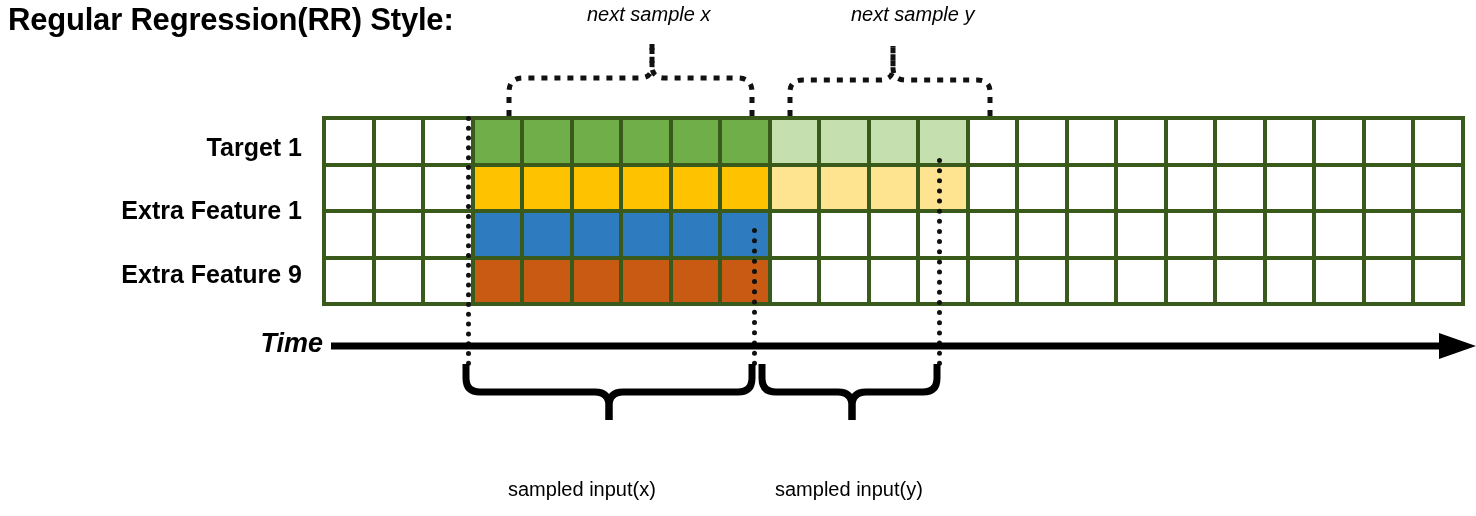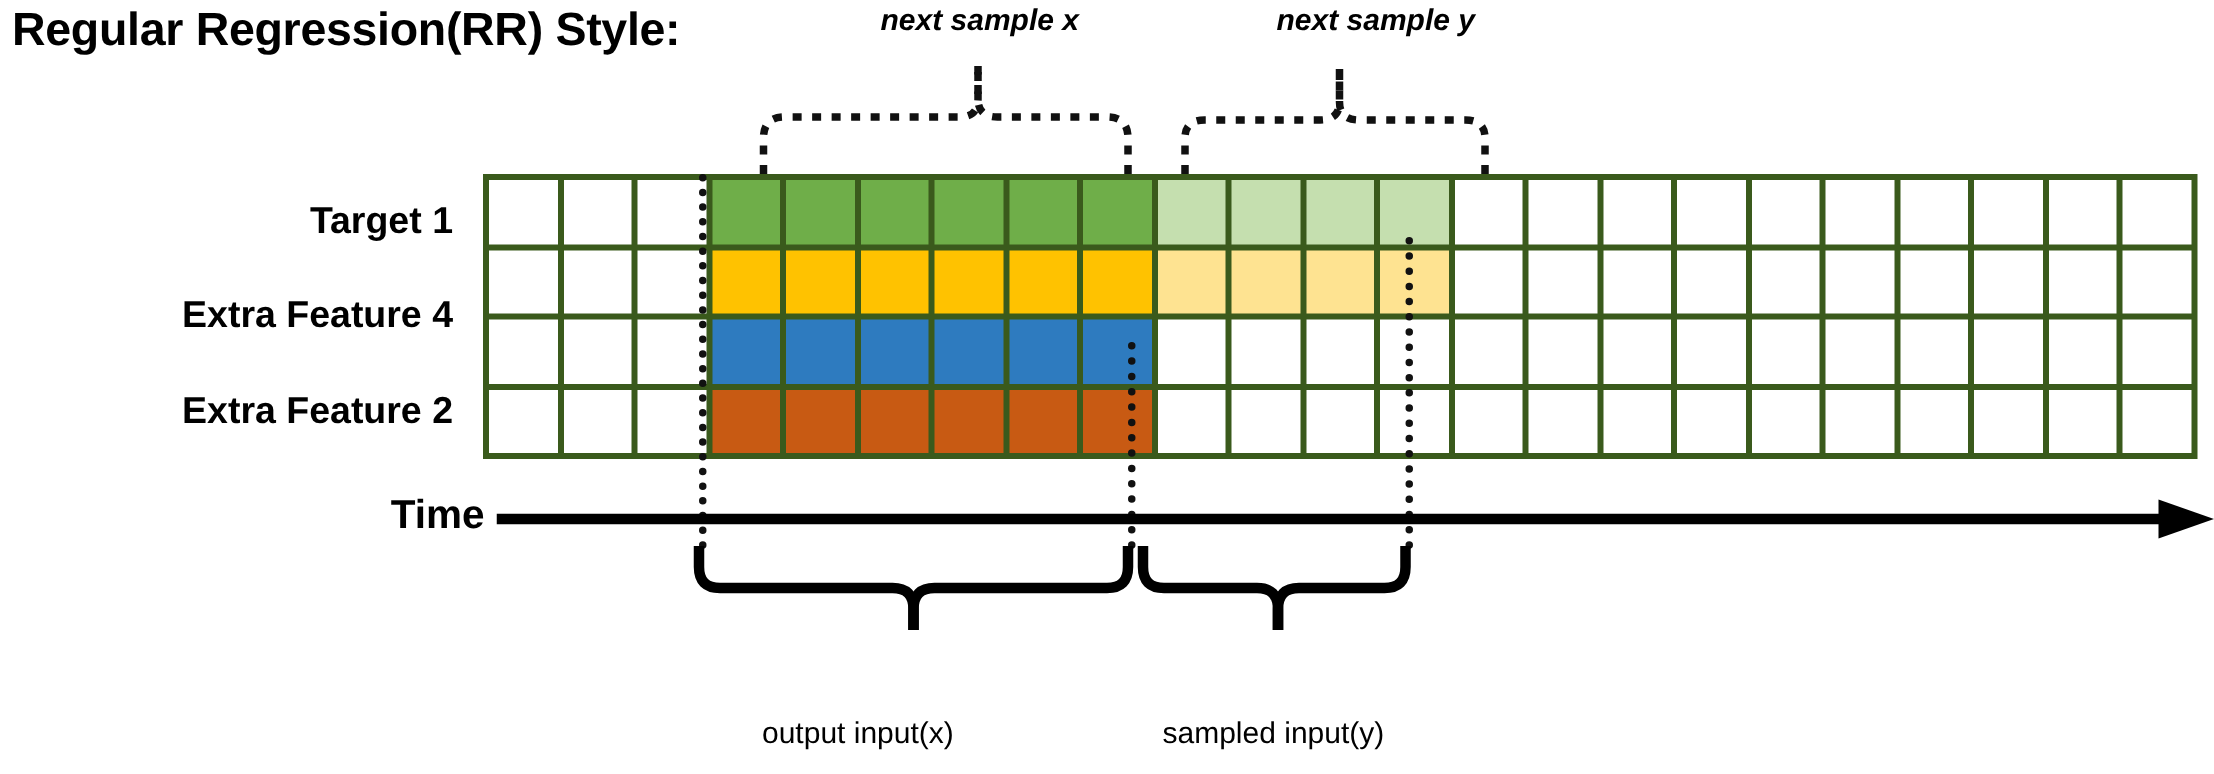--- a/index.html
+++ b/index.html
@@ -13,21 +13,21 @@
   #root{position:absolute;inset:0;}
 
   .page-title{
     position:absolute; left:8px; top:2px;
     font-size:31px; font-weight:700; color:#000;
     letter-spacing:-0.2px; white-space:nowrap;
   }
 
   
   .brace-label{
-    position:absolute; font-style:italic; font-weight:700;
+    position:absolute; font-style:italic; font-weight:400;
     font-size:20px; color:#000; white-space:nowrap;
   }
   #label-next-x{ left:587px; top:3px; }
   #label-next-y{ left:851px; top:3px; }
 
   
   .row-labels{
     position:absolute; left:0px; top:116px;
     width:314px; height:190px;
     display:flex; flex-direction:column;
@@ -51,21 +51,21 @@
   .cell.c-green   { background:#6FAE49; }
   .cell.c-green-l { background:#C5DFAF; }
   .cell.c-amber   { background:#FFC200; }
   .cell.c-amber-l { background:#FEE391; }
   .cell.c-blue    { background:#2E7BBF; }
   .cell.c-orange  { background:#C85A13; }
 
   
   #time-label{
     position:absolute; left:183px; top:328px; width:140px;
-    text-align:right; font-size:27px; font-weight:700; color:#000;
+    text-align:right; font-size:27px; font-weight:700; color:#000;font-style:italic;
   }
   #time-axis{ position:absolute; left:331px; top:330px; width:1145px; height:34px; }
 
   
   .guide{
     position:absolute; width:0; border-left:5px dotted #111;
   }
   #guide-a{ left:466px; top:116px; height:250px; }
   #guide-b{ left:752px; top:228px; height:138px; }
   #guide-c{ left:937px; top:158px; height:208px; }
@@ -95,22 +95,22 @@
     <g fill="none" stroke="#111111" stroke-width="5" stroke-linecap="butt" stroke-dasharray="6,7">
       <path d="M 509,116 L 509,92 Q 509,78 523,78 L 640,78 Q 652,78 652,66 L 652,44"></path>
       <path d="M 752,116 L 752,92 Q 752,78 738,78 L 665,78 Q 652,78 652,66 L 652,44"></path>
       <path d="M 790,116 L 790,92 Q 790,80 803,80 L 880,80 Q 893,80 893,68 L 893,46"></path>
       <path d="M 990,116 L 990,92 Q 990,80 977,80 L 906,80 Q 893,80 893,68 L 893,46"></path>
     </g>
   </svg>
 
   <div class="row-labels">
     <div class="row-label">Target 1</div>
-    <div class="row-label">Extra Feature 4</div>
-    <div class="row-label">Extra Feature 2</div>
+    <div class="row-label">Extra Feature 1</div>
+    <div class="row-label">Extra Feature 9</div>
   </div>
 
   <div id="grid">
       <div class="grid-row">
         <div class="cell "></div>
         <div class="cell "></div>
         <div class="cell "></div>
         <div class="cell c-green"></div>
         <div class="cell c-green"></div>
         <div class="cell c-green"></div>
@@ -222,21 +222,21 @@
   <svg class="ov" id="bottom-braces" width="1476" height="516">
     <g fill="none" stroke="#000000" stroke-width="7" stroke-linecap="butt">
       <path d="M 466,364 L 466,378 Q 466,392 480,392 L 595,392 Q 609,392 609,406 L 609,420"></path>
       <path d="M 752,364 L 752,378 Q 752,392 738,392 L 623,392 Q 609,392 609,406 L 609,420"></path>
       <path d="M 762,364 L 762,378 Q 762,392 776,392 L 838,392 Q 852,392 852,406 L 852,420"></path>
       <path d="M 937,364 L 937,378 Q 937,392 923,392 L 866,392 Q 852,392 852,406 L 852,420"></path>
     </g>
   </svg>
 
   <div class="annot" id="annot-input">
-    <div>output input(x)</div>
+    <div>sampled input(x)</div>
     
     
   </div>
   <div class="annot" id="annot-output">
     <div>sampled input(y)</div>
     
     
   </div>
 
 </div>

